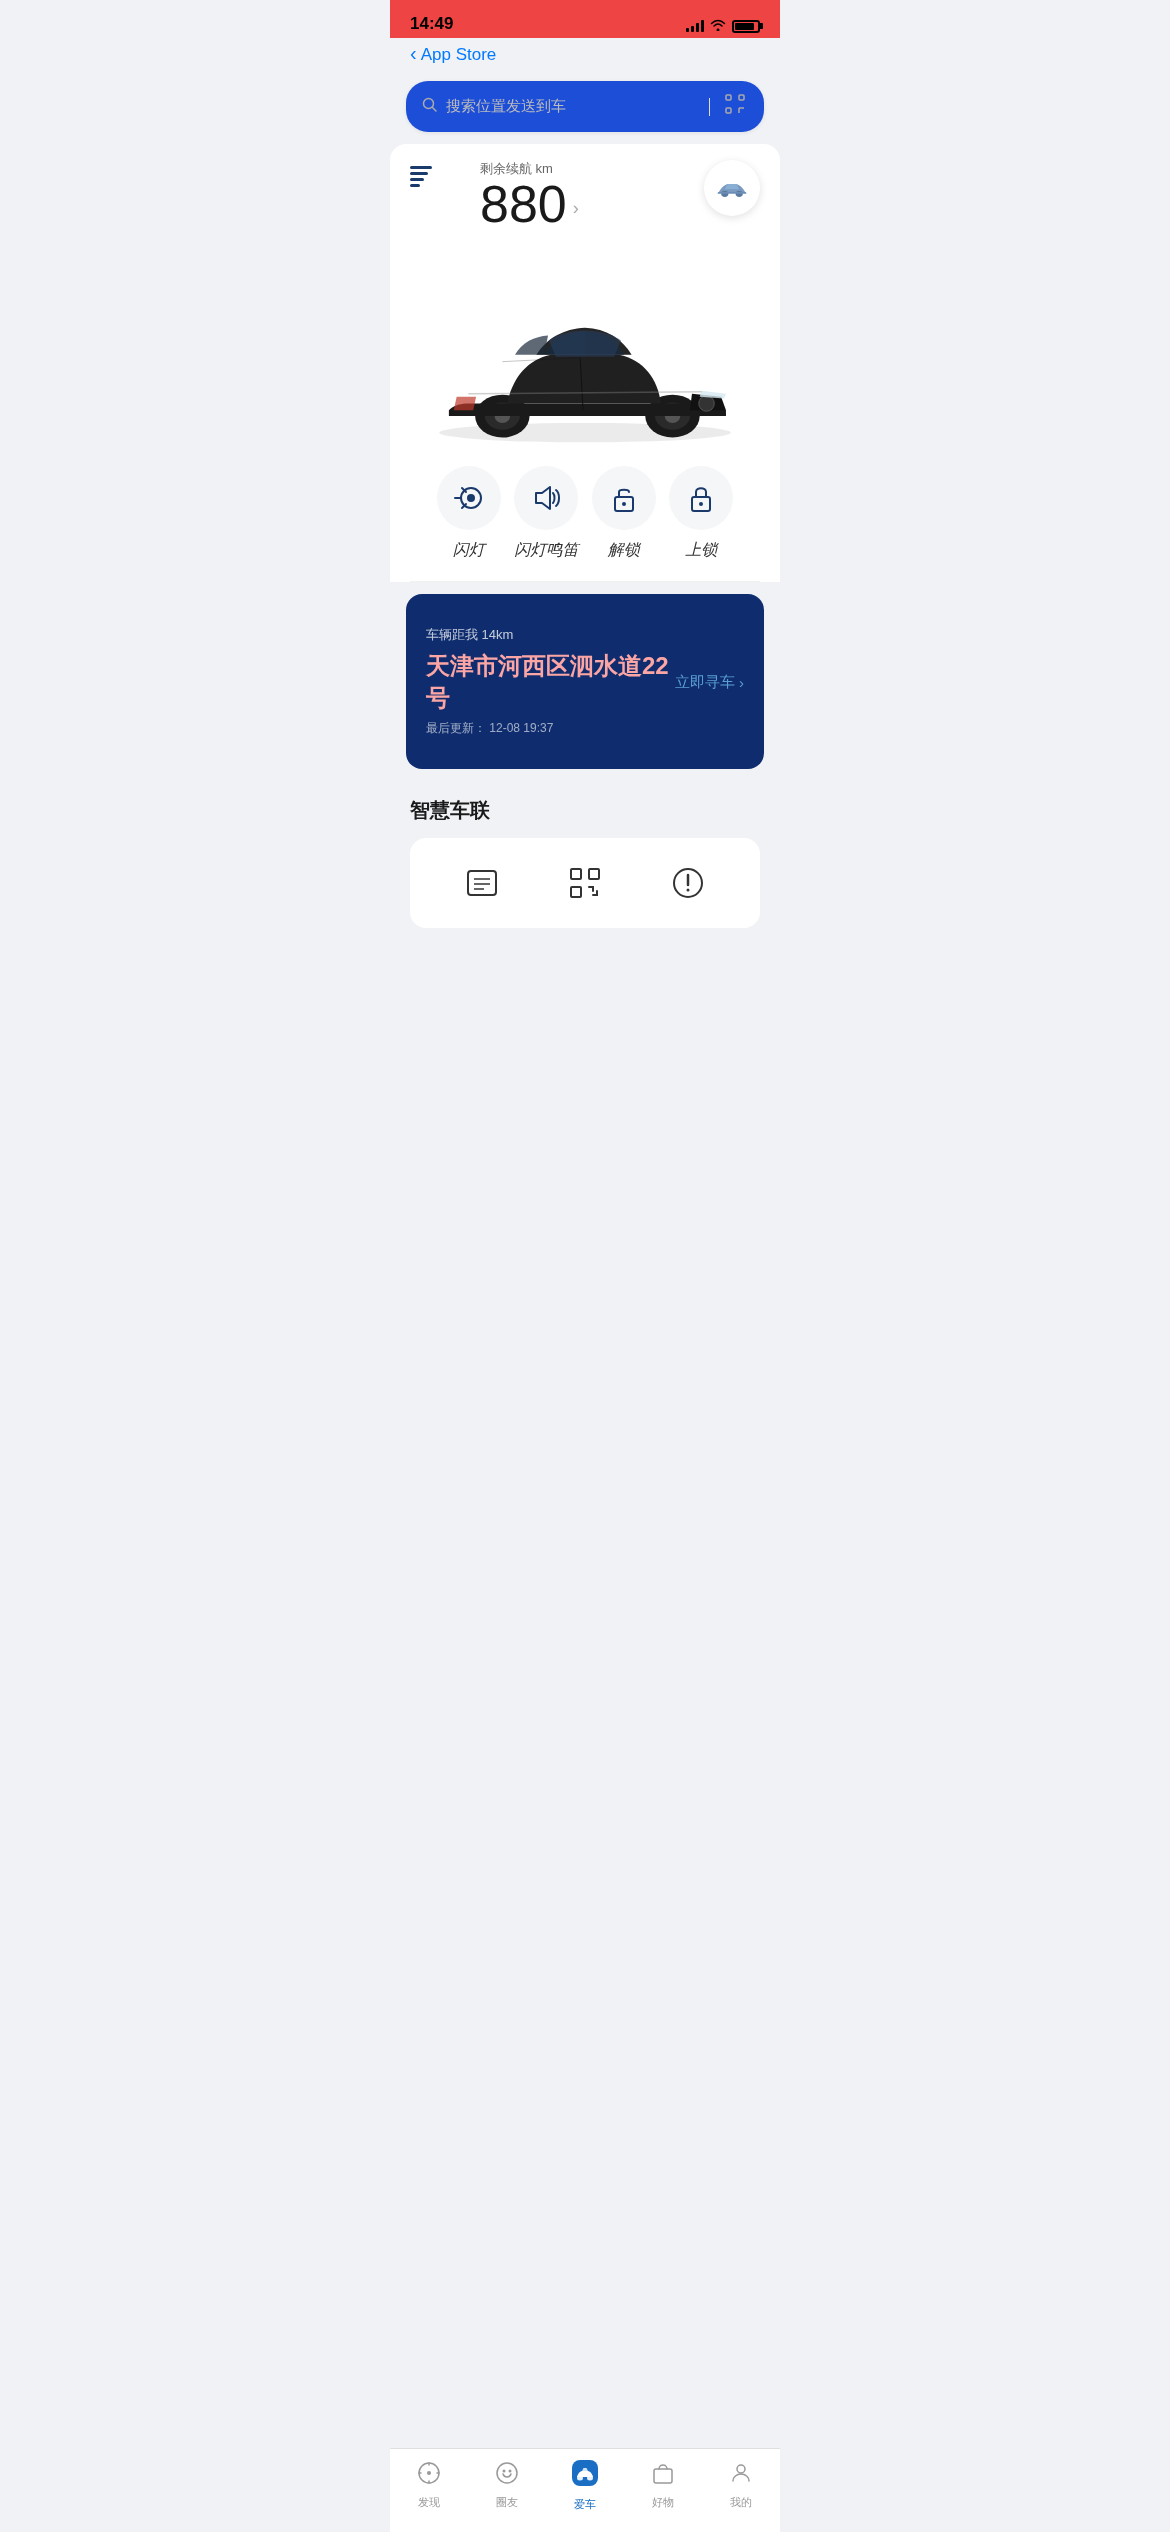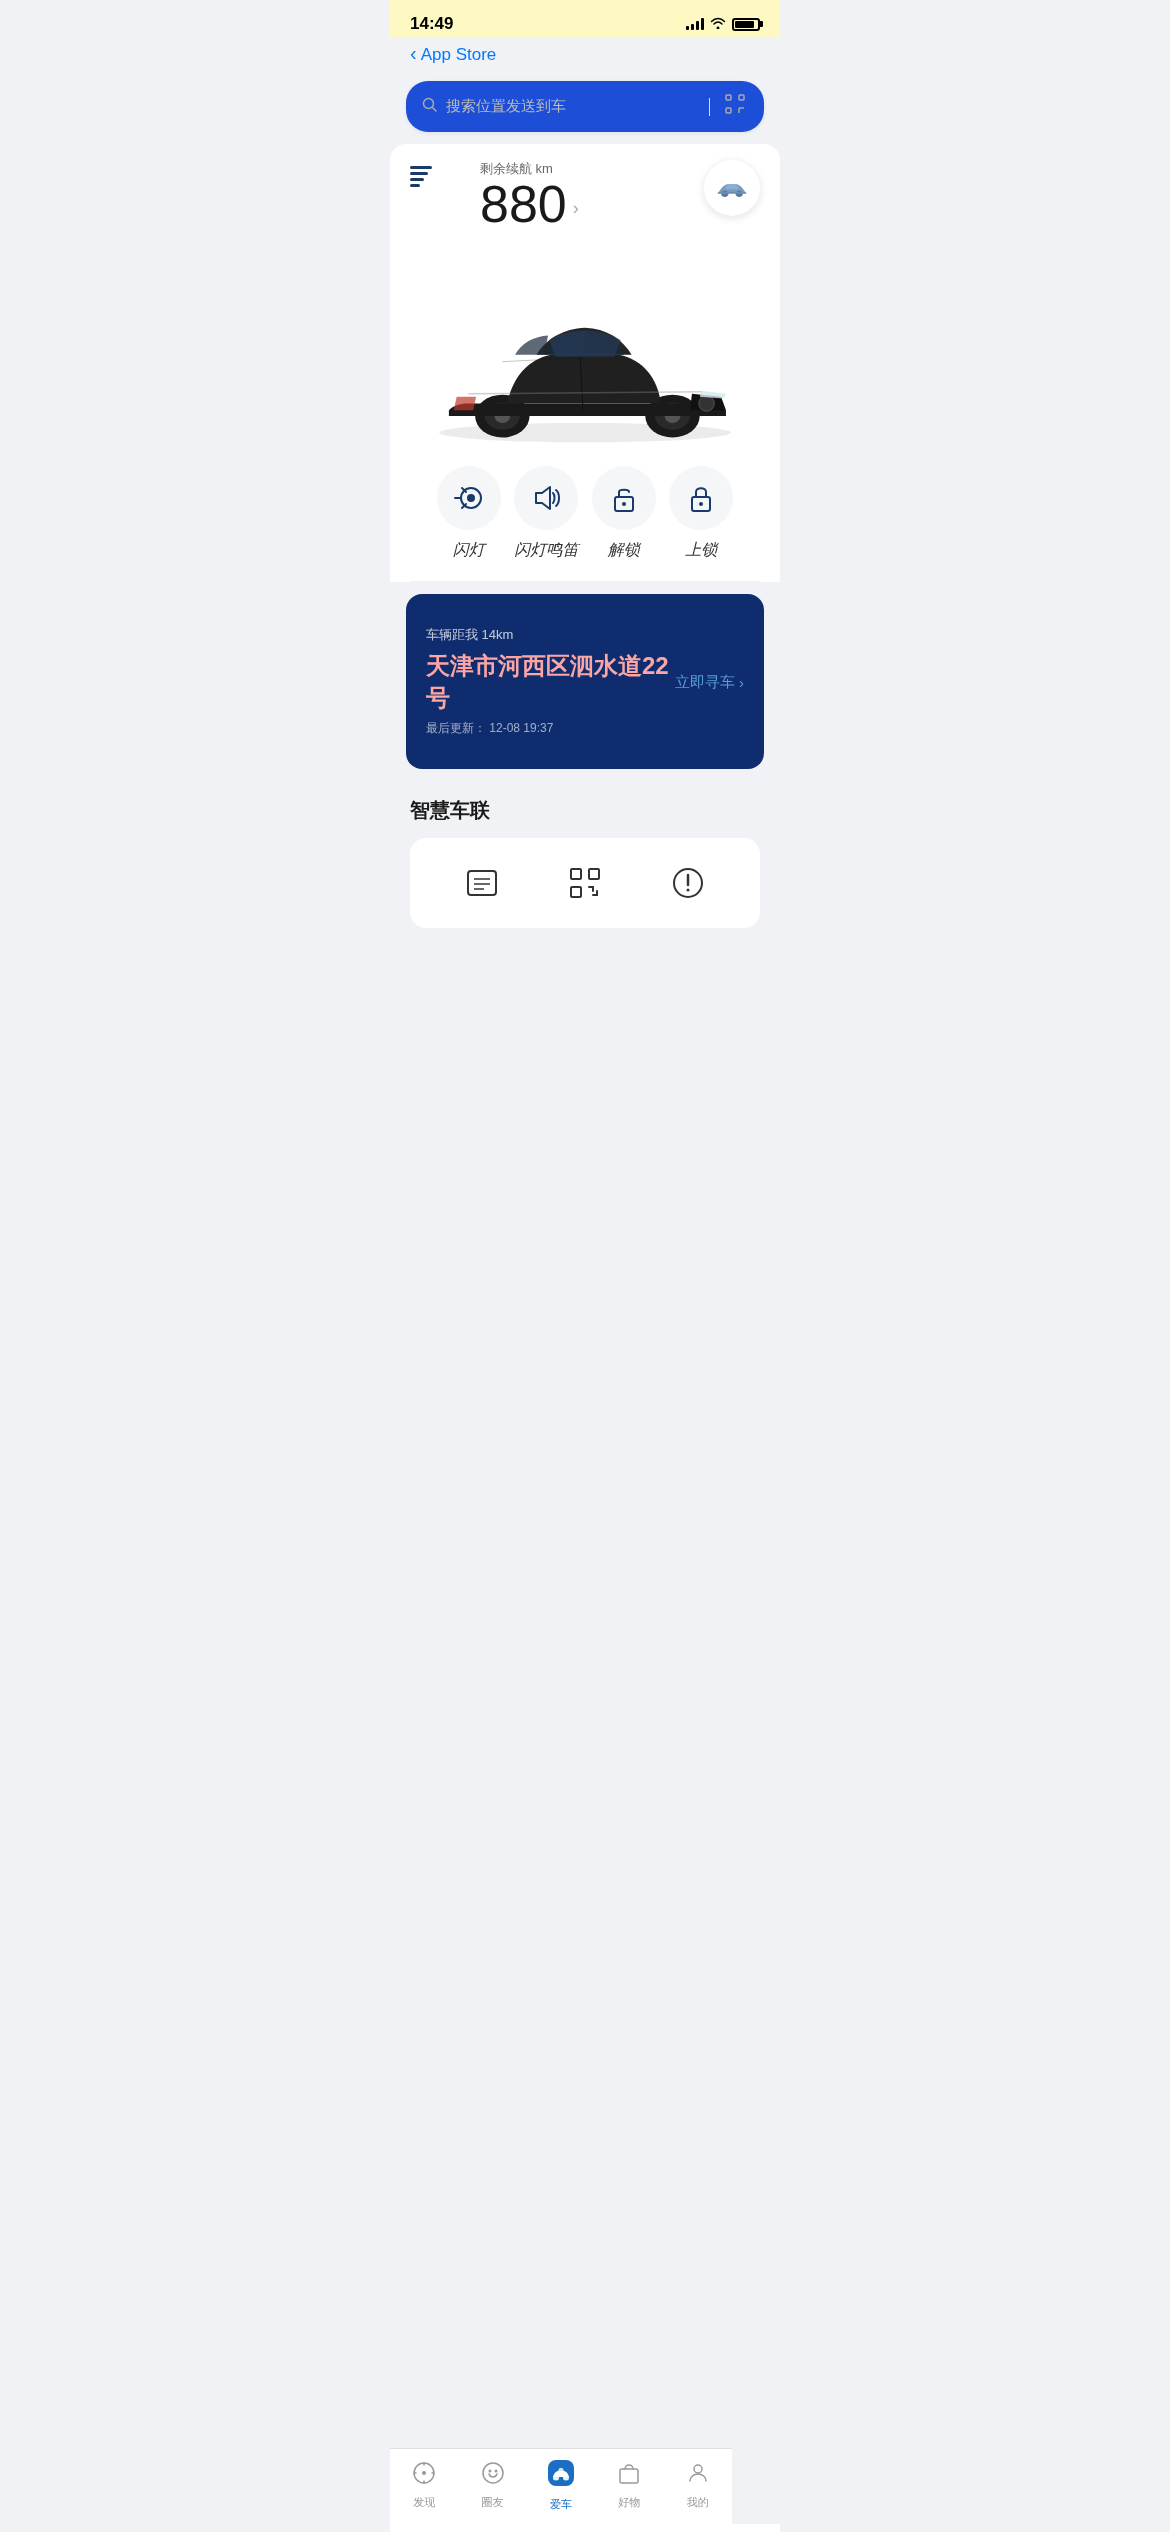--- a/index.html
+++ b/index.html
@@ -9,25 +9,25 @@
       font-family: -apple-system, 'PingFang SC', 'Helvetica Neue', sans-serif;
       background: #f0f2f5;
       width: 390px;
       margin: 0 auto;
       min-height: 844px;
       overflow-x: hidden;
     }
 
     
     .status-bar {
-      background: #fef9c3;
+      background: #ef4444;
       padding: 14px 20px 4px;
       display: flex;
       justify-content: space-between;
-      align-items: center;
+      align-items: flex-end;
     }
     .status-time {
       font-size: 17px;
       font-weight: 600;
       color: #000;
     }
     .status-icons {
       display: flex;
       align-items: center;
       gap: 6px;
@@ -330,21 +330,21 @@
     
     .tab-bar {
       background: white;
       display: flex;
       justify-content: space-around;
       align-items: center;
       padding: 10px 0 20px;
       border-top: 1px solid #e0e0e0;
       position: fixed;
       bottom: 0;
-      width: 342px;
+      width: 390px;
     }
     .tab-item {
       display: flex;
       flex-direction: column;
       align-items: center;
       gap: 4px;
       cursor: pointer;
       min-width: 60px;
     }
     .tab-label {

